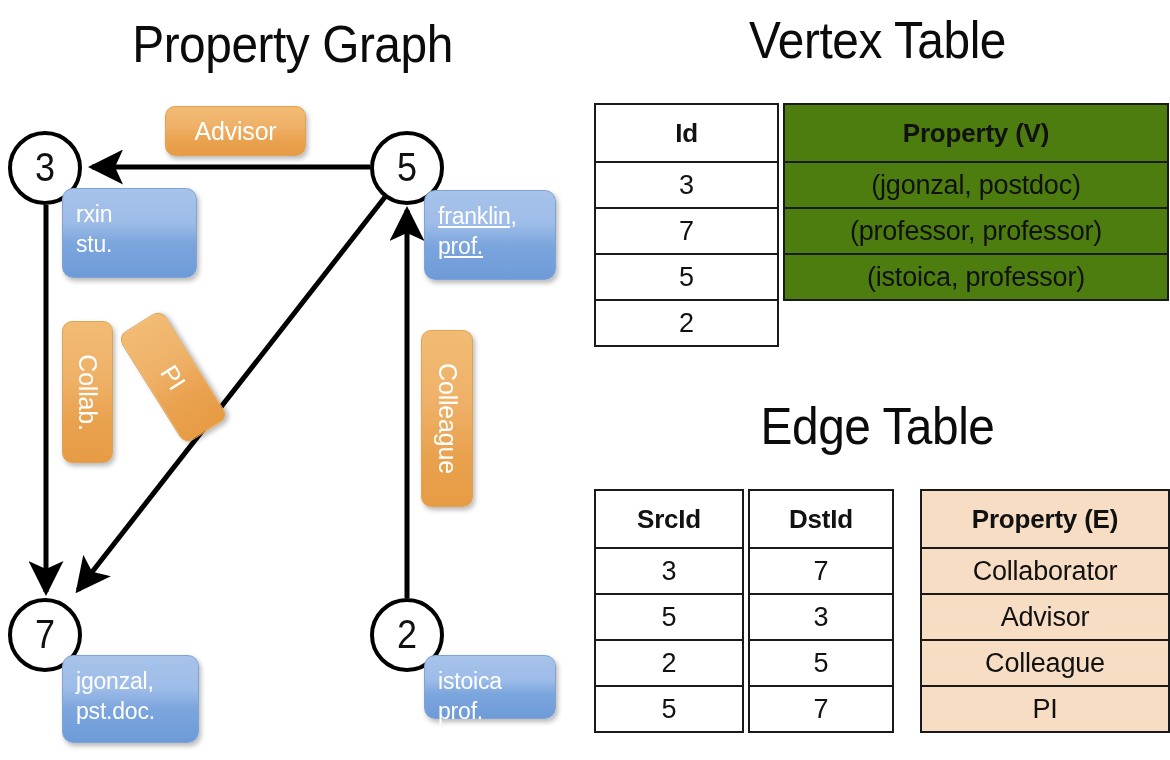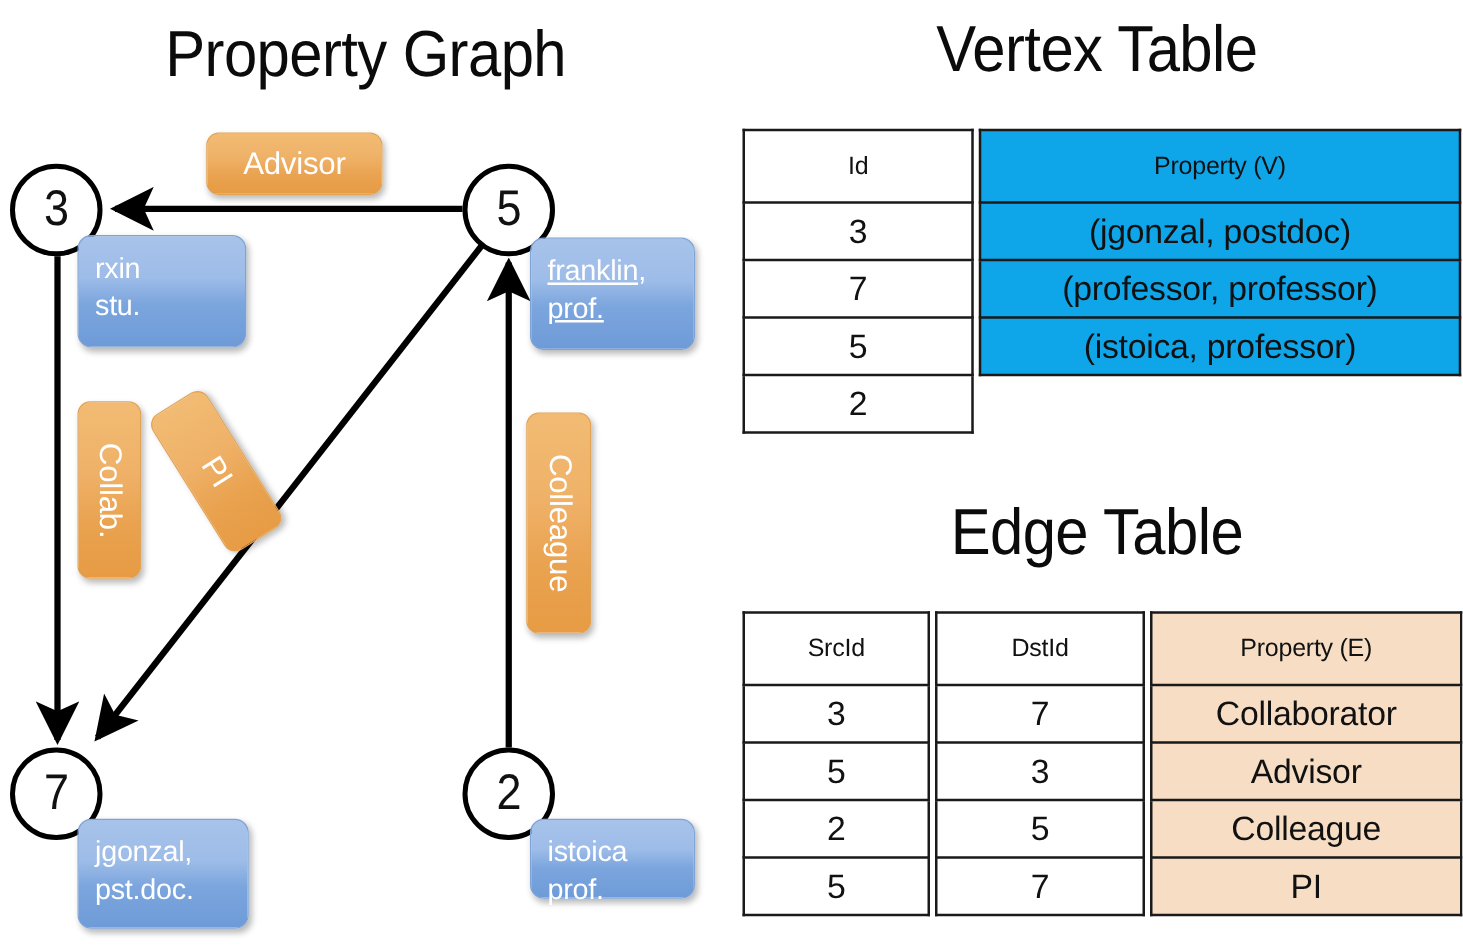--- a/index.html
+++ b/index.html
@@ -149,33 +149,33 @@
     text-align: center;
     font-weight: 300;
     font-size: 27px;
     color: #111;
     padding: 0;
     height: 44px;
     line-height: 44px;
     letter-spacing: -0.2px;
   }
   .tbl th {
-    font-weight: 400;
-    font-size: 20px;
+    font-weight: 700;
+    font-size: 26px;
     height: 56px;
     line-height: 56px;
   }
-  .cell-v { background: #0ea5e9; }
+  .cell-v { background: #4d7c0f; }
   .cell-e { background: #f6ddc4; }
   .cell-plain { background: #ffffff; }
 
   #vertex-id-table     { left: 594px; top: 103px; width: 185px; }
   #vertex-prop-table   { left: 783px; top: 103px; width: 386px; }
   #edge-src-table      { left: 594px; top: 489px; width: 150px; border-radius: 28px; }
-  #edge-dst-table      { left: 748px; top: 489px; width: 168px; }
+  #edge-dst-table      { left: 748px; top: 489px; width: 146px; }
   #edge-prop-table     { left: 920px; top: 489px; width: 250px; }
 </style>
 </head>
 <body>
 
 <div class="section-title" id="title-property-graph">Property Graph</div>
 
 <div class="section-title" id="title-vertex-table">Vertex Table</div>
 
 <div class="section-title" id="title-edge-table">Edge Table</div>

